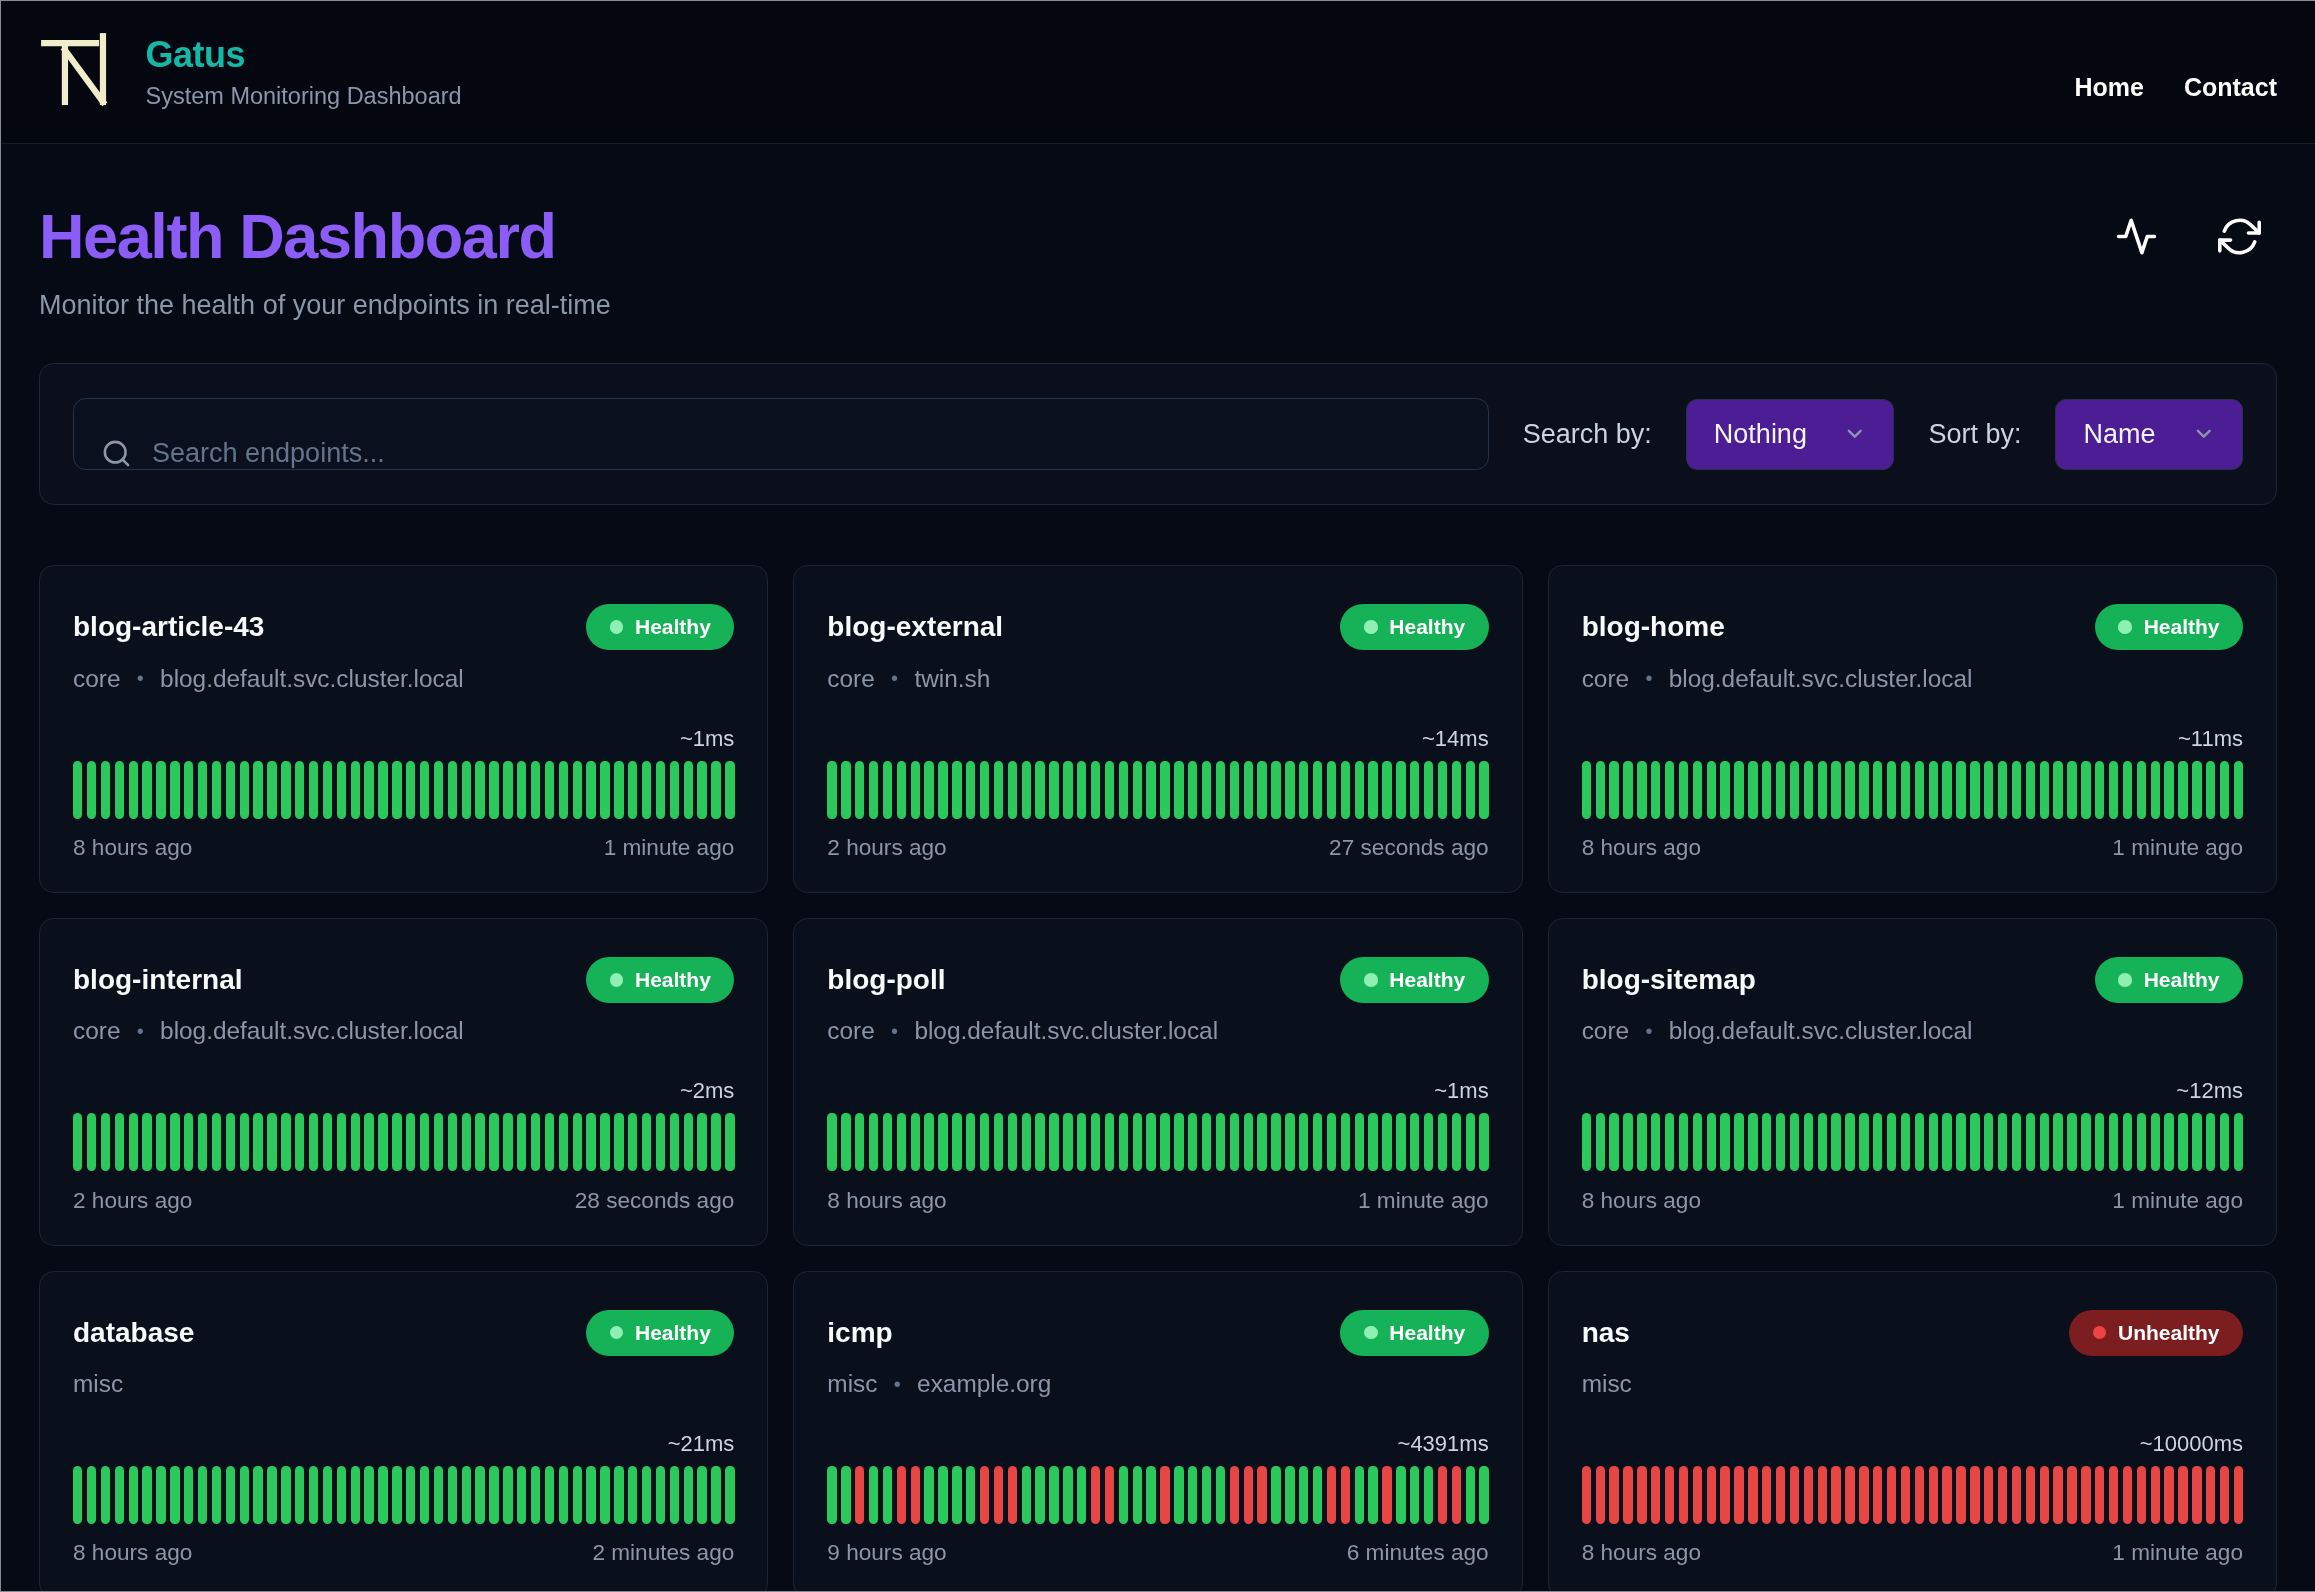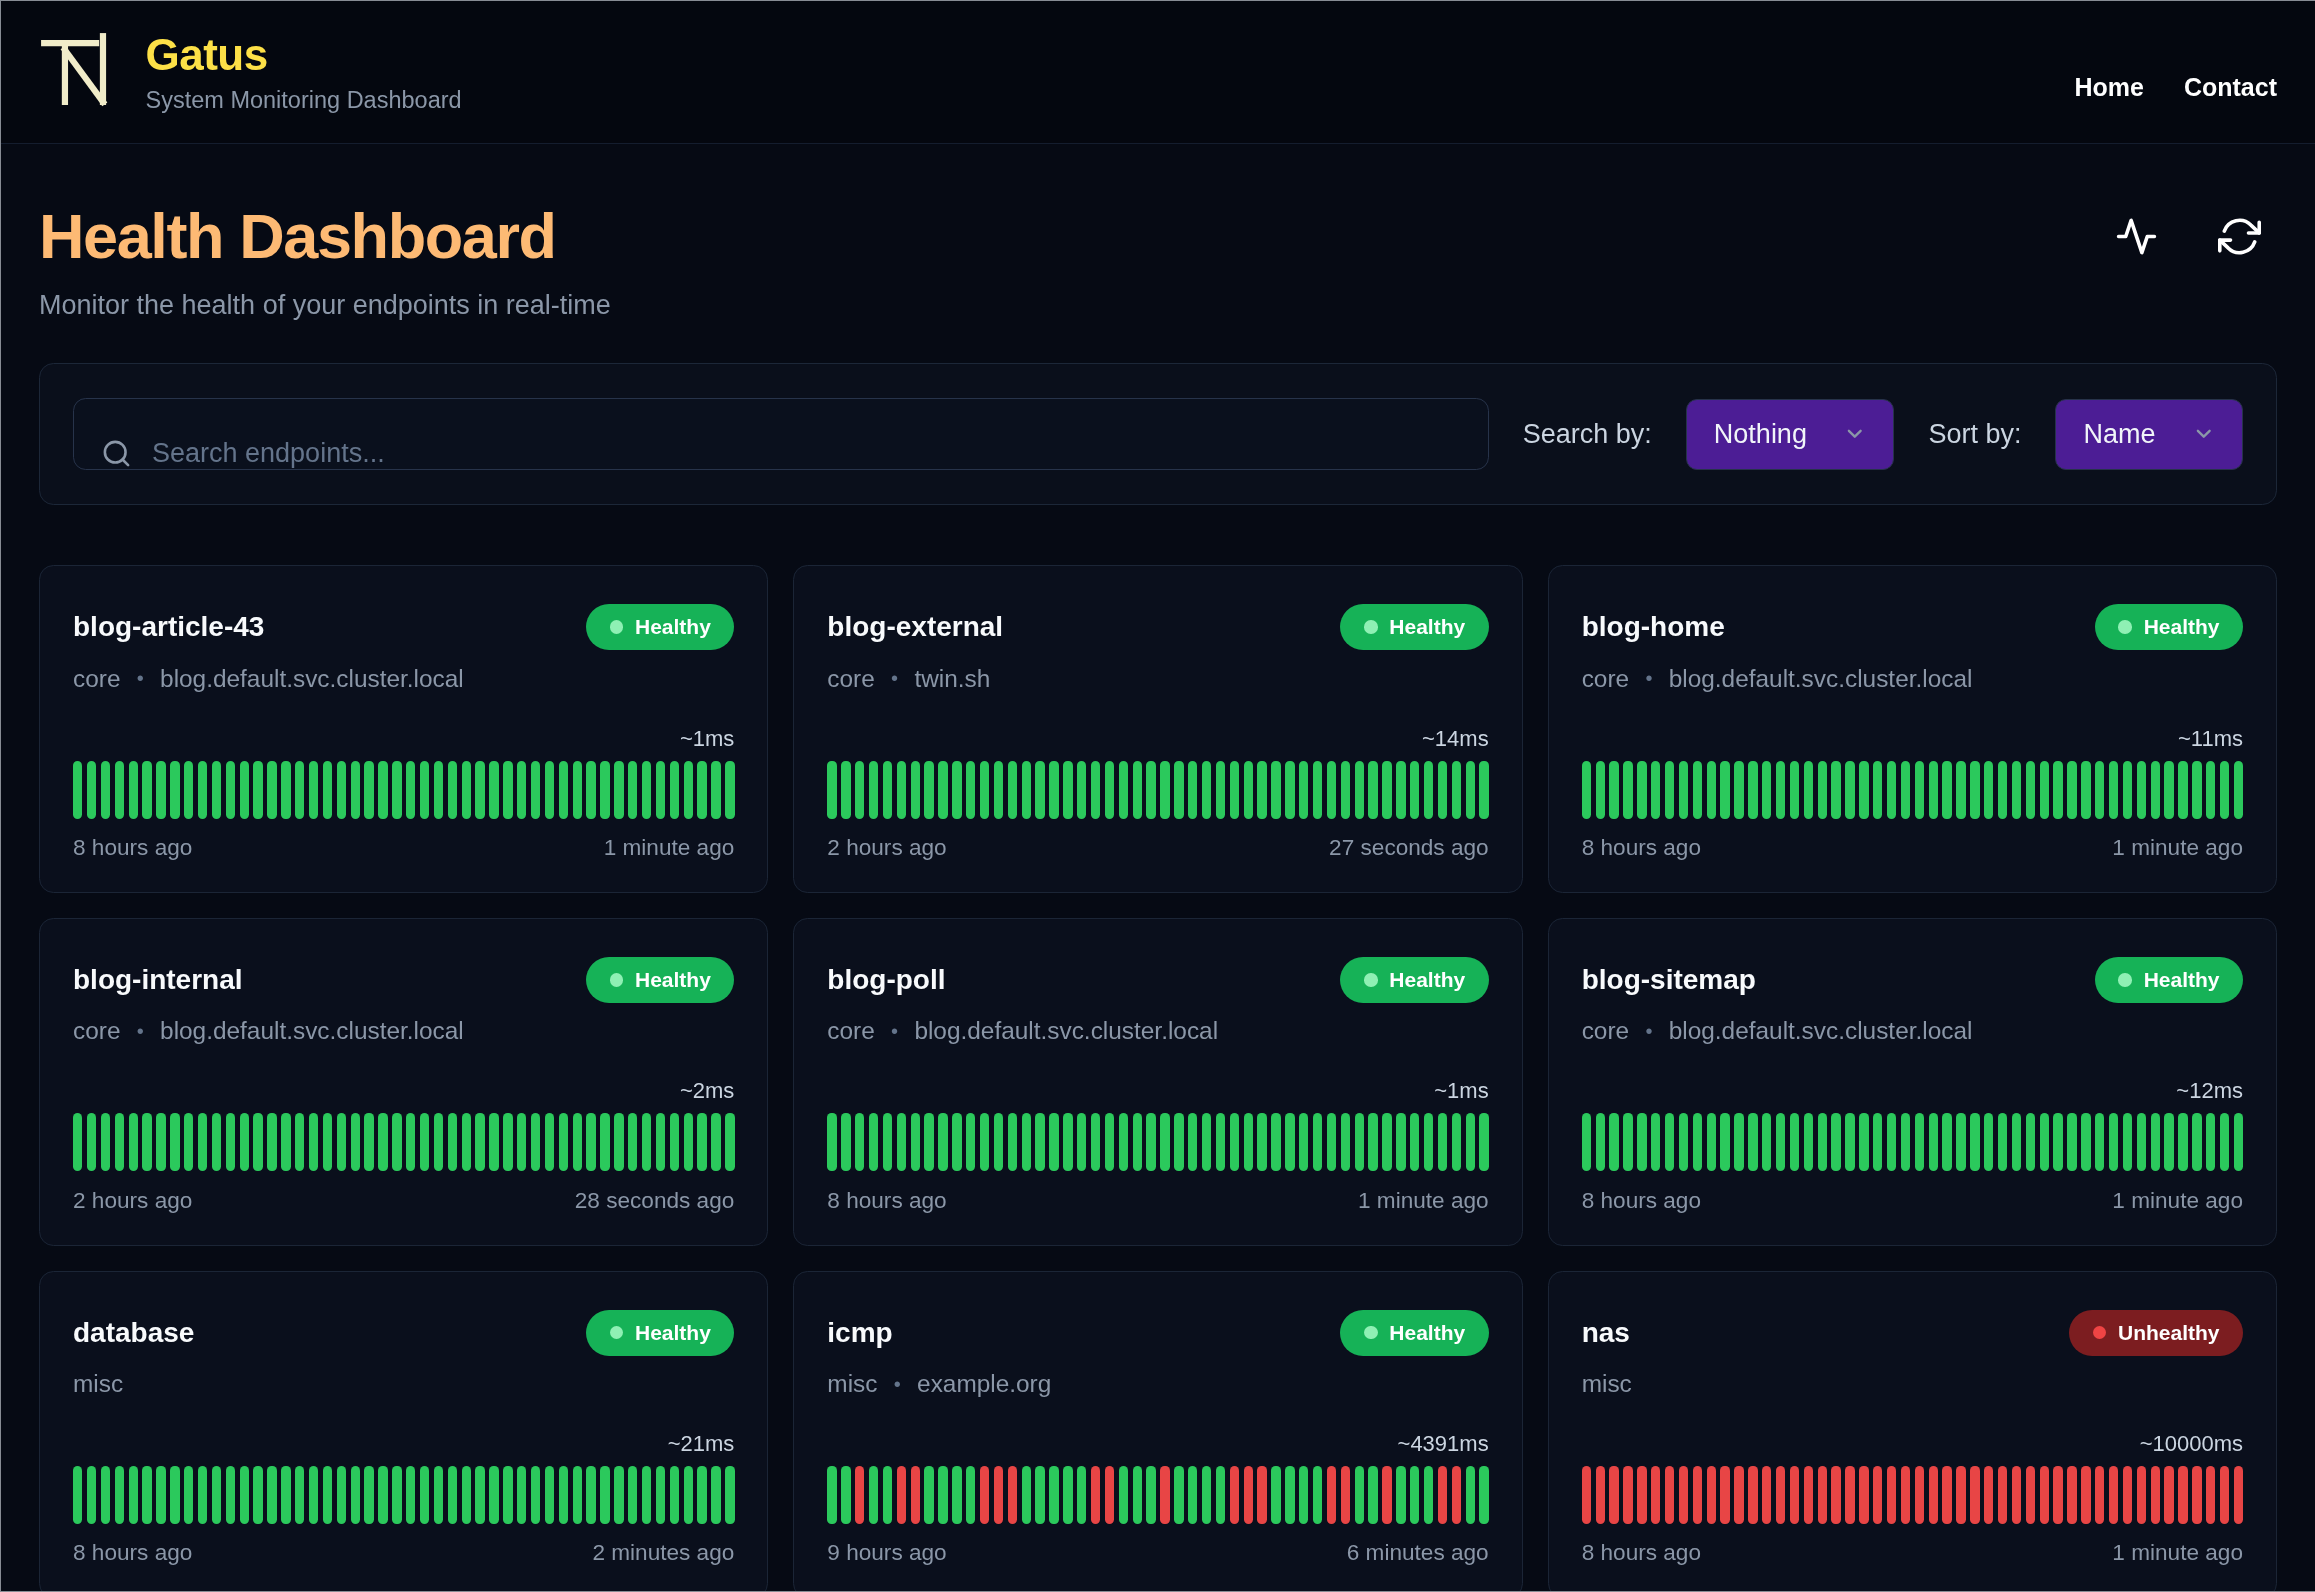--- a/index.html
+++ b/index.html
@@ -19,29 +19,29 @@
   
   .topbar {
     height: 143px; flex: 0 0 143px;
     display: flex; align-items: center;
     padding: 0 38px;
     background: #04070f;
     border-bottom: 0.9px solid #141d2e;
   }
   .logo { width: 83px; height: 83px; margin-right: 23.5px; flex: 0 0 auto; }
   .brand-text { display: flex; flex-direction: column; gap: 7.2px; }
-  .brand-name { font-size: 44px; font-weight: 700; color: #fde047; letter-spacing: -0.5px; }
+  .brand-name { font-size: 36px; font-weight: 700; color: #14b8a6; letter-spacing: -0.5px; }
   .brand-sub { font-size: 23.5px; color: #8b97a8; }
   .topnav { margin-left: auto; display: flex; gap: 40px; align-items: center; margin-top: 30px; }
   .topnav a { color: #ffffff; font-size: 25px; font-weight: 600; text-decoration: none; cursor: pointer; }
 
   
   .main { flex: 1; padding: 0 38px; overflow: hidden; }
   .title-row { display: flex; align-items: center; justify-content: space-between; margin-top: 56px; }
-  h1 { font-size: 63px; font-weight: 800; letter-spacing: -1.4px; color: #fdba74; text-align: right; }
+  h1 { font-size: 63px; font-weight: 800; letter-spacing: -1.4px; color: #8b5cf6; text-align: right; }
   .title-icons { display: flex; gap: 60px; align-items: center; margin-right: 16.3px; }
   .icon-btn { background: none; border: none; cursor: pointer; padding: 0; display: flex; }
   .icon-btn svg { width: 43px; height: 43px; stroke: #ffffff; fill: none; stroke-width: 2; stroke-linecap: round; stroke-linejoin: round; }
   .page-sub { font-size: 27px; color: #8b97a8; margin-top: 18px; }
 
   
   .toolbar {
     margin-top: 42px;
     border: 0.9px solid #1c2738;
     background: #0a0f1b;

